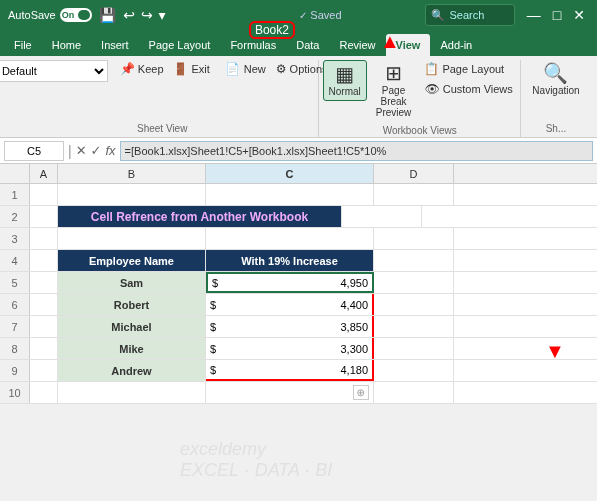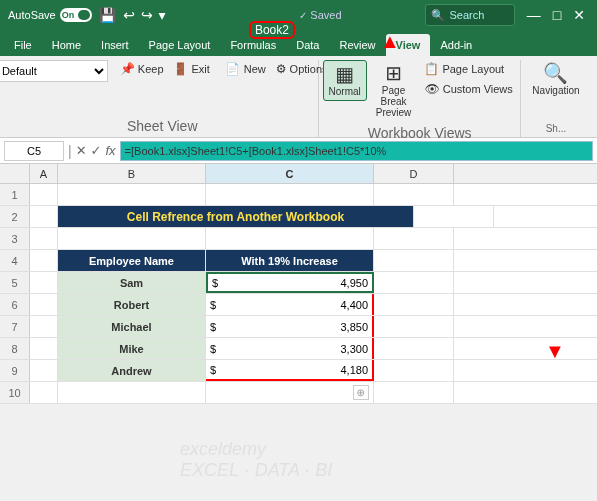--- a/index.html
+++ b/index.html
@@ -106,21 +106,21 @@
     }
     .ribbon-group:last-child { border-right: none; }
     .ribbon-group-content {
       display: flex;
       align-items: center;
       gap: 4px;
       flex: 1;
       padding-bottom: 4px;
     }
     .ribbon-group-label {
-      font-size: 14px;
+      font-size: 10px;
       color: #666;
       text-align: center;
       padding-bottom: 3px;
     }
     .ribbon-btn-large {
       display: flex;
       flex-direction: column;
       align-items: center;
       cursor: pointer;
       padding: 3px 5px;
@@ -176,21 +176,21 @@
       font-size: 11px;
       padding: 0 4px;
       text-align: center;
     }
     .formula-divider { color: #999; font-size: 14px; }
     .formula-icons { display: flex; gap: 4px; align-items: center; color: #666; }
     .formula-icon { font-size: 13px; cursor: pointer; }
     .formula-input {
       flex: 1;
       border: 1px solid #9bc0d8;
-      background: #14b8a6;
+      background: #e5e5e5;
       height: 20px;
       font-size: 11px;
       padding: 0 4px;
       color: #333;
     }
 
     
     #spreadsheet {
       display: flex;
       flex-direction: column;
@@ -451,21 +451,21 @@
       <div class="row-num">1</div>
       <div class="cell cell-a"></div>
       <div class="cell cell-b" style="background:white;font-weight:normal;"></div>
       <div class="cell cell-c"></div>
       <div class="cell cell-d"></div>
     </div>
 
     <div class="sheet-row">
       <div class="row-num">2</div>
       <div class="cell cell-a"></div>
-      <div class="cell" style="width:356px;background:#17375e;color:#fde047;font-weight:bold;justify-content:center;font-size:12px;">Cell Refrence from Another Workbook</div>
+      <div class="cell" style="width:284px;background:#17375e;color:#f0abfc;font-weight:bold;justify-content:center;font-size:12px;">Cell Refrence from Another Workbook</div>
       <div class="cell cell-d"></div>
     </div>
 
     <div class="sheet-row">
       <div class="row-num">3</div>
       <div class="cell cell-a"></div>
       <div class="cell cell-b" style="background:white;font-weight:normal;"></div>
       <div class="cell cell-c"></div>
       <div class="cell cell-d"></div>
     </div>

